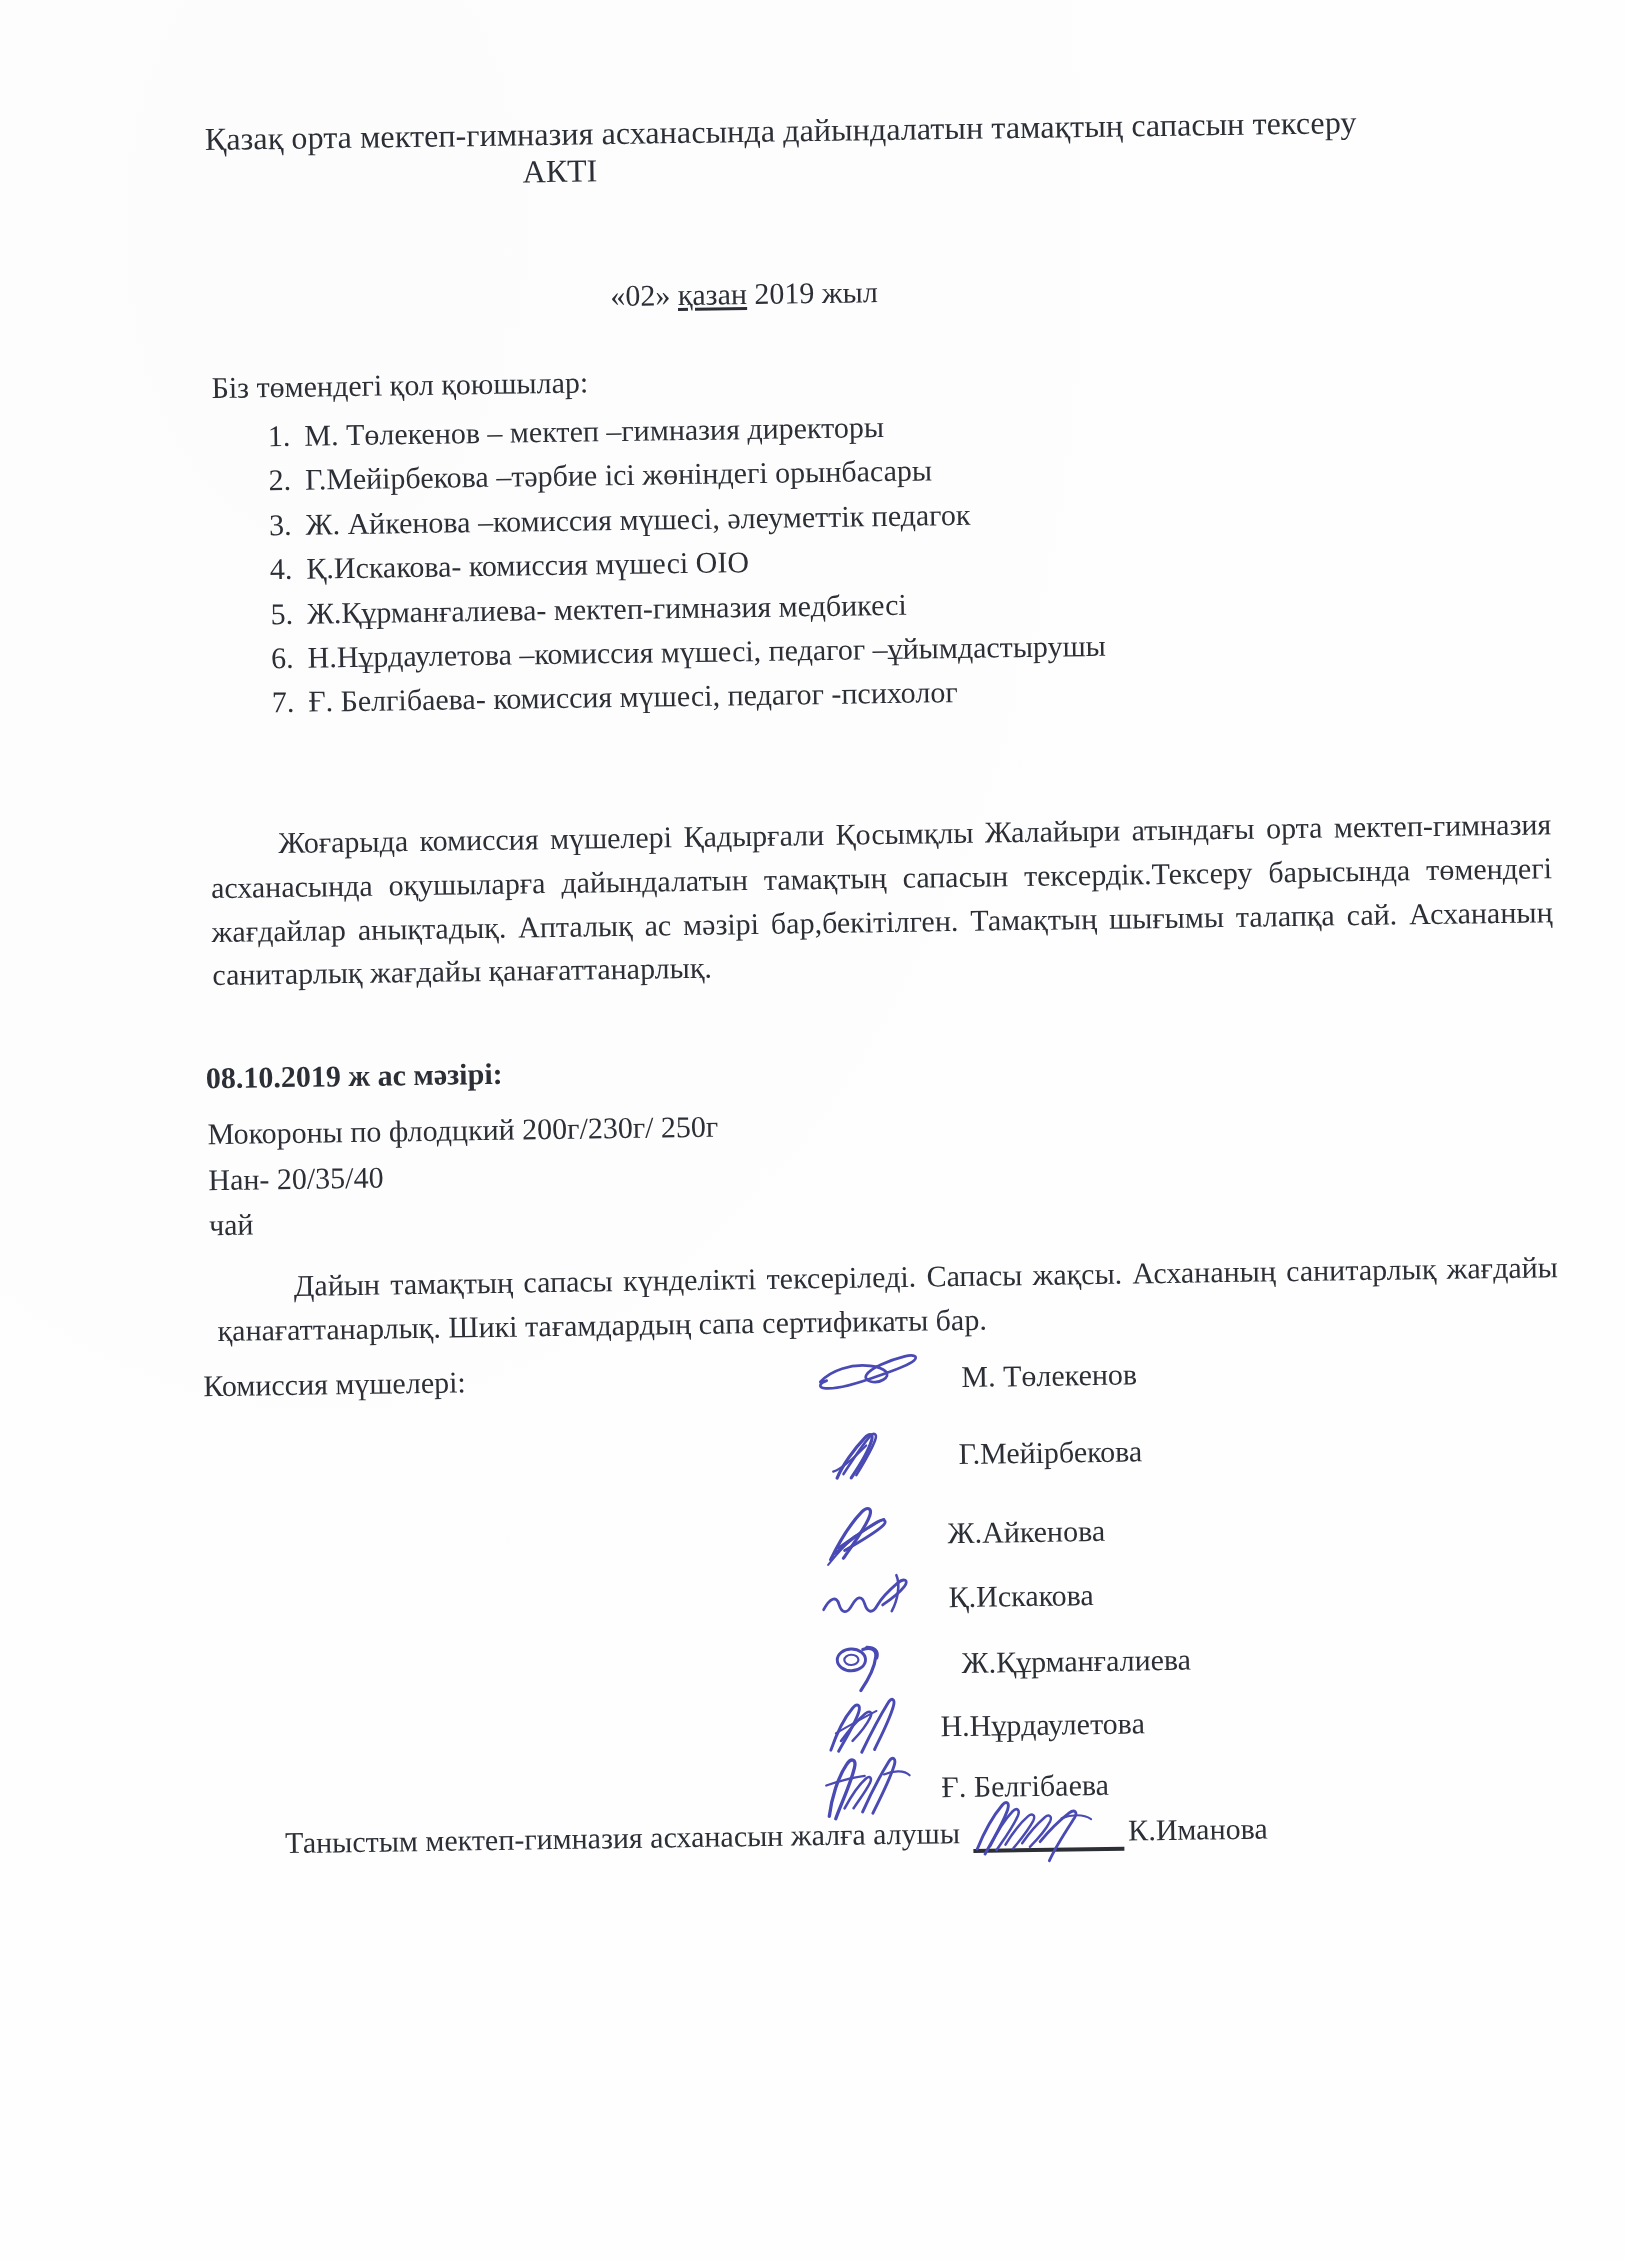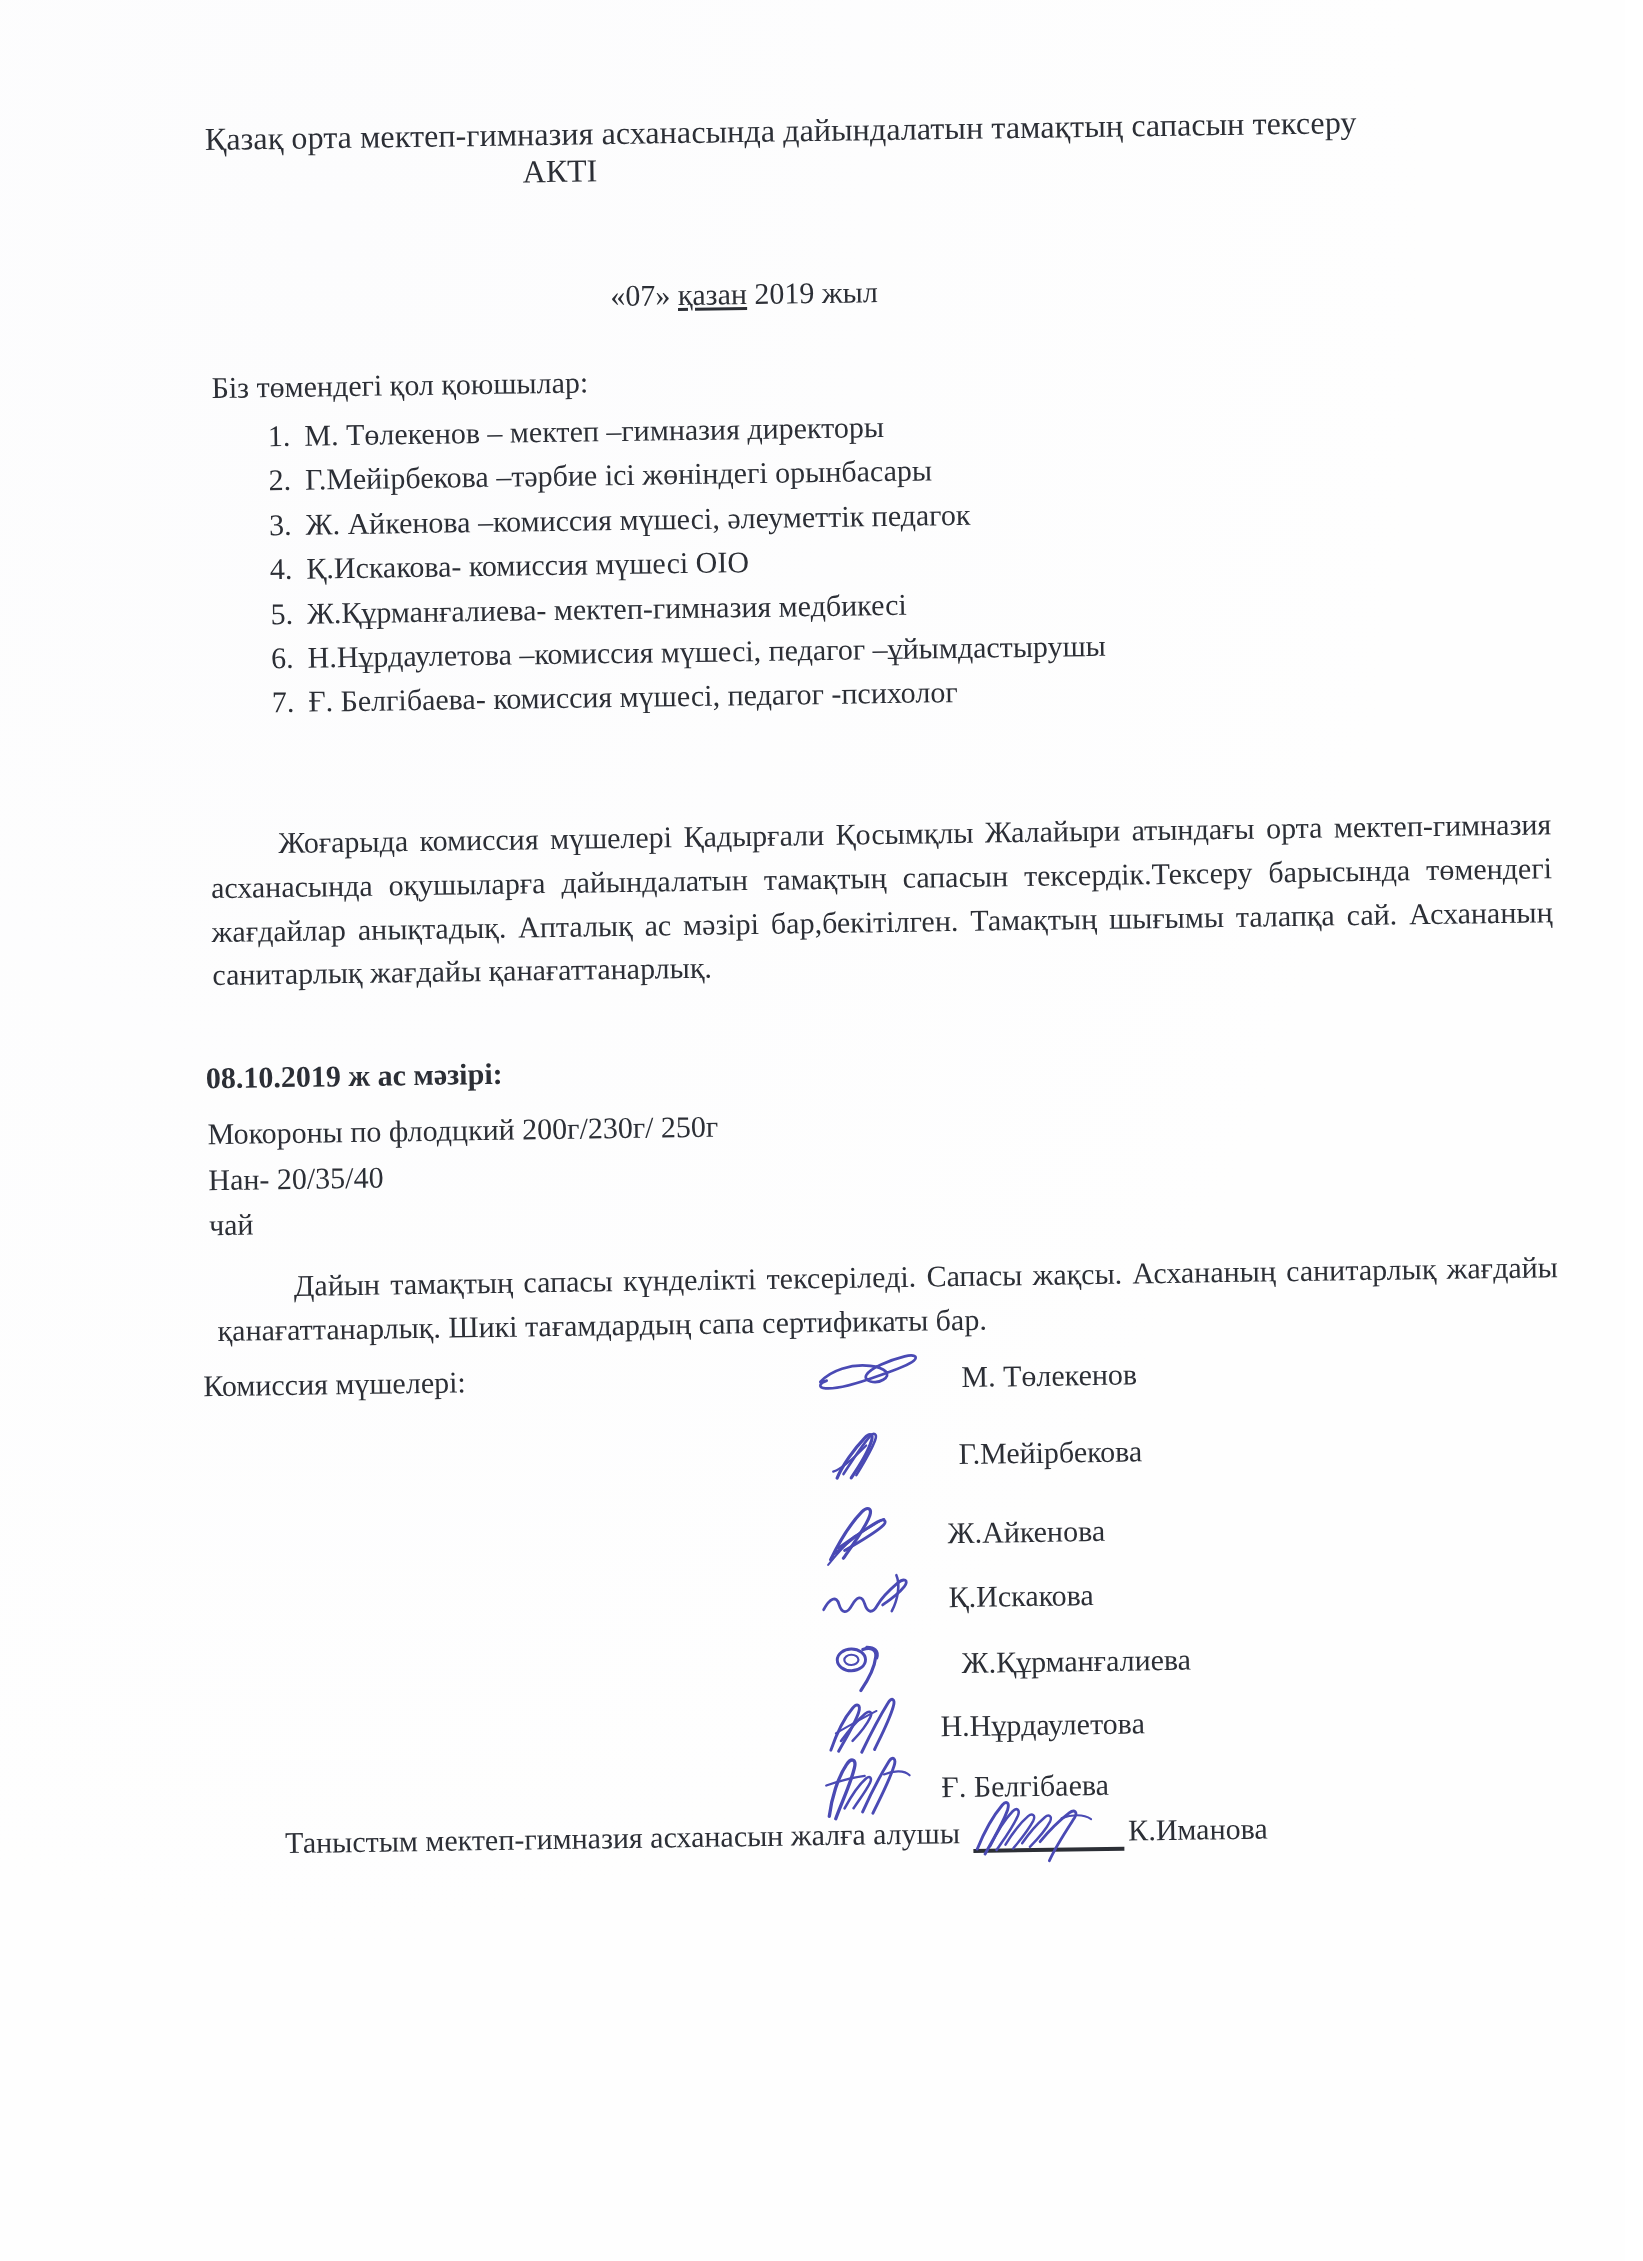--- a/index.html
+++ b/index.html
@@ -219,21 +219,21 @@
   <div class="scan-tint"></div>
 
   <div class="content">
 
     <div class="title-block">
       <div class="doc-title">Қазақ орта мектеп-гимназия асханасында дайындалатын тамақтың сапасын тексеру</div>
       <div class="doc-subtitle">АКТІ</div>
     </div>
 
     <div class="doc-date">
-      <span>«07»</span>
+      <span>«02»</span>
       <span class="u">қазан</span>
       <span>2019 жыл</span>
     </div>
 
     <div class="intro">Біз төмендегі қол қоюшылар:</div>
 
     <ul class="member-list">
       <li>
         <span class="num">1.</span>
         <span>М. Төлекенов – мектеп –гимназия директоры</span>

